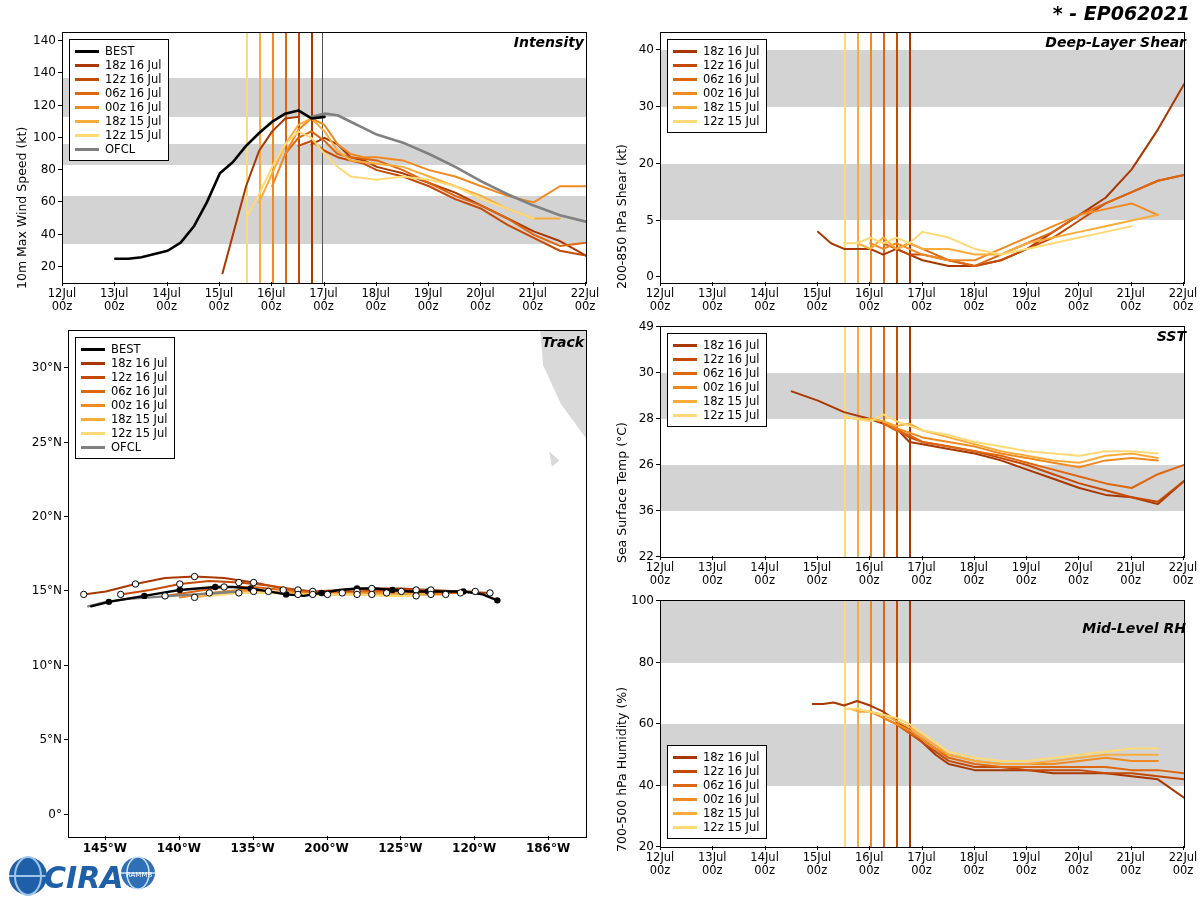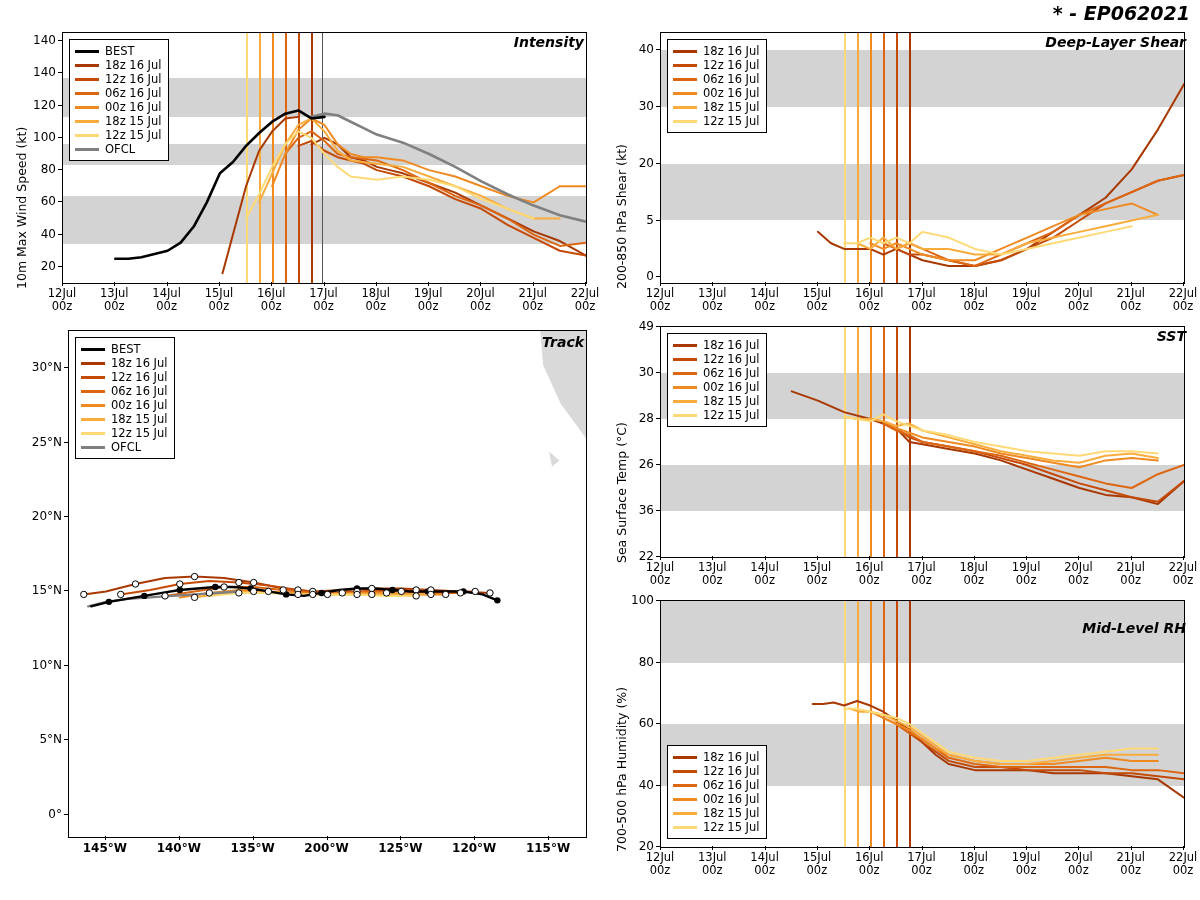--- a/index.html
+++ b/index.html
@@ -315,21 +315,21 @@
       <div class="xtick" style="left: 178.786px; top: 520px; font-weight: bold; font-size: 12px;">140°W</div>
       <div class="tickmark" style="left: 178.786px; top: 514px; width: 1px; height: 4px;"></div>
       <div class="xtick" style="left: 252.643px; top: 520px; font-weight: bold; font-size: 12px;">135°W</div>
       <div class="tickmark" style="left: 252.643px; top: 514px; width: 1px; height: 4px;"></div>
       <div class="xtick" style="left: 326.5px; top: 520px; font-weight: bold; font-size: 12px;">200°W</div>
       <div class="tickmark" style="left: 326.5px; top: 514px; width: 1px; height: 4px;"></div>
       <div class="xtick" style="left: 400.357px; top: 520px; font-weight: bold; font-size: 12px;">125°W</div>
       <div class="tickmark" style="left: 400.357px; top: 514px; width: 1px; height: 4px;"></div>
       <div class="xtick" style="left: 474.214px; top: 520px; font-weight: bold; font-size: 12px;">120°W</div>
       <div class="tickmark" style="left: 474.214px; top: 514px; width: 1px; height: 4px;"></div>
-      <div class="xtick" style="left: 548.071px; top: 520px; font-weight: bold; font-size: 12px;">115°W</div>
+      <div class="xtick" style="left: 548.071px; top: 520px; font-weight: bold; font-size: 12px;">186°W</div>
       <div class="tickmark" style="left: 548.071px; top: 514px; width: 1px; height: 4px;"></div>
     </div>
 
   <div class="panel" id="panel-shear" style="left:600px;top:24px;width:600px;height:290px;">
     <div class="ylab" style="left:14px;top:265px;transform:rotate(-90deg);">200-850 hPa Shear (kt)</div>
     <div class="plot" id="plot-shear" style="left:60px;top:8px;width:525px;height:252px;">
         <div class="band" style="top: 130.682px; height: 56.8182px; background: rgb(211, 211, 211);"></div>
         <div class="band" style="top: 17.0455px; height: 56.8182px; background: rgb(211, 211, 211);"></div>
         <div class="vline" style="left: 183.05px; background: rgb(254, 217, 118);"></div>
         <div class="vline" style="left: 196.125px; background: rgb(249, 172, 60);"></div>
@@ -564,14 +564,26 @@
       <div class="xtick" style="left: 426.1px; top: 259px;">19Jul<br>00z</div>
       <div class="tickmark" style="left: 426.1px; top: 254px; width: 1px; height: 4px;"></div>
       <div class="xtick" style="left: 478.4px; top: 259px;">20Jul<br>00z</div>
       <div class="tickmark" style="left: 478.4px; top: 254px; width: 1px; height: 4px;"></div>
       <div class="xtick" style="left: 530.7px; top: 259px;">21Jul<br>00z</div>
       <div class="tickmark" style="left: 530.7px; top: 254px; width: 1px; height: 4px;"></div>
       <div class="xtick" style="left: 583px; top: 259px;">22Jul<br>00z</div>
       <div class="tickmark" style="left: 583px; top: 254px; width: 1px; height: 4px;"></div>
     </div>
 
+  <div id="cira-logo">
+    <svg width="180" height="42" viewBox="0 0 180 42">
+      <ellipse cx="20" cy="21" rx="19" ry="19" fill="#1f5fa8"></ellipse>
+      <ellipse cx="20" cy="21" rx="13" ry="19" fill="none" stroke="#9fc6e8" stroke-width="2"></ellipse>
+      <line x1="1" y1="21" x2="39" y2="21" stroke="#9fc6e8" stroke-width="2"></line>
+      <text x="36" y="33" class="cira-text" font-size="30" fill="#1f5fa8">CIRA</text>
+      <ellipse cx="130" cy="18" rx="17" ry="16" fill="#2f6fb5"></ellipse>
+      <ellipse cx="130" cy="18" rx="11" ry="16" fill="none" stroke="#cfe4f5" stroke-width="1.5"></ellipse>
+      <line x1="113" y1="18" x2="147" y2="18" stroke="#cfe4f5" stroke-width="1.5"></line>
+      <text x="118" y="22" font-size="7" fill="#ffffff" font-family="'DejaVu Sans',sans-serif">RAMMB</text>
+    </svg>
+  </div>
 
 </div>
 
 </body></html>

